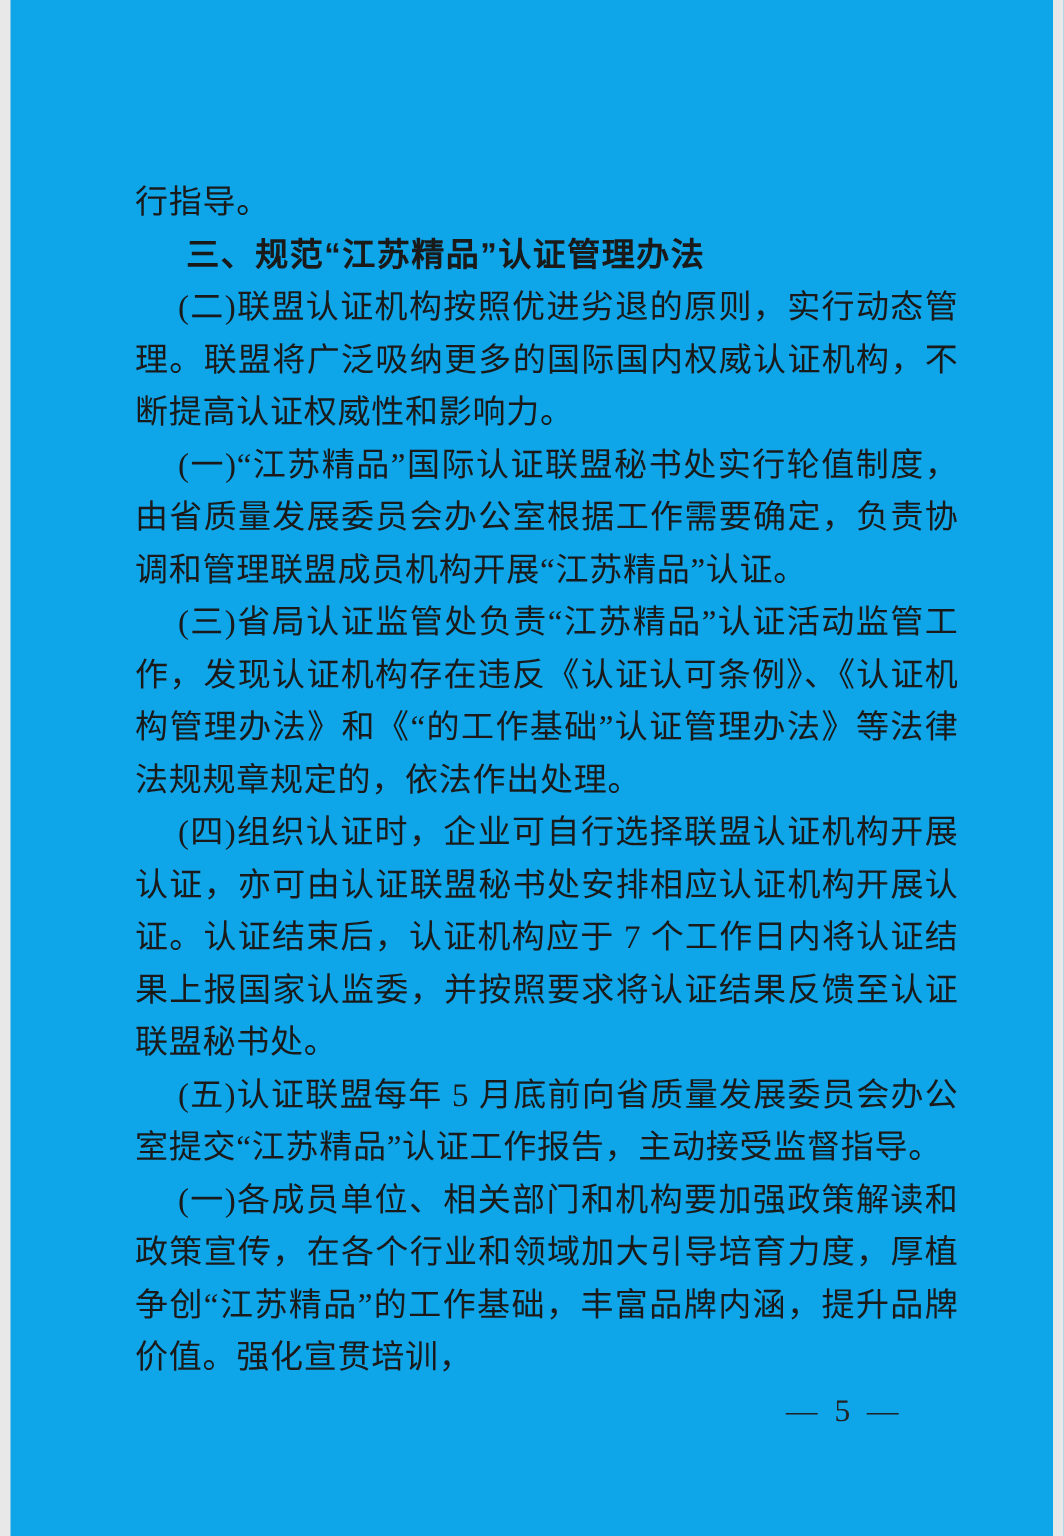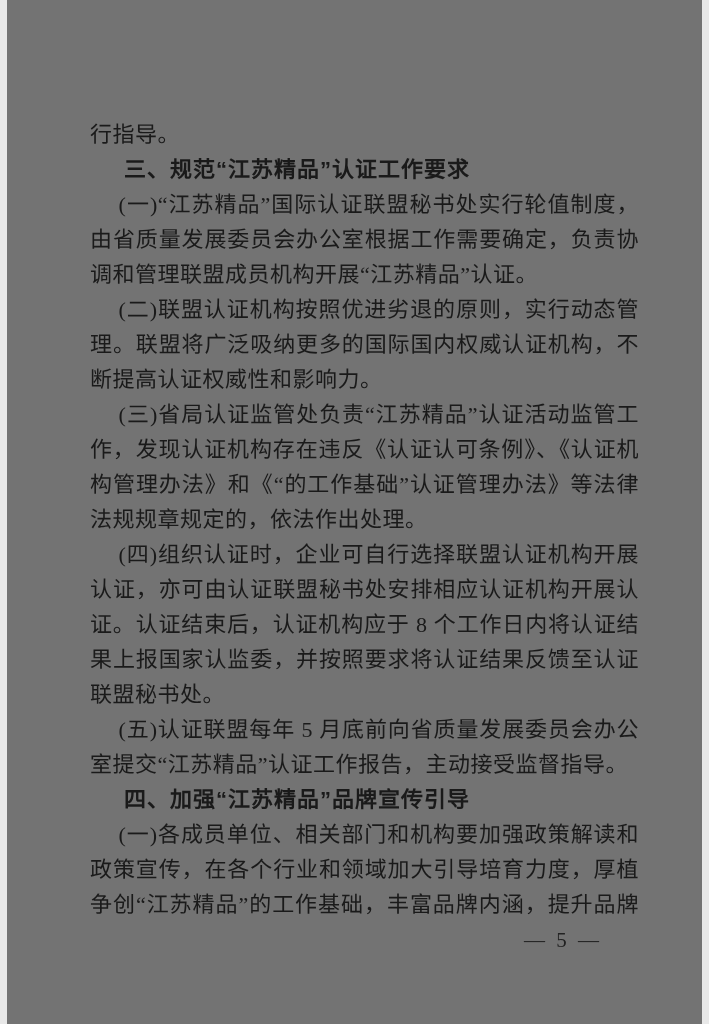--- a/index.html
+++ b/index.html
@@ -5,21 +5,21 @@
   html, body {
     margin: 0;
     padding: 0;
     background: #e8e8e8;
   }
   .page {
     position: relative;
     width: 695px;
     height: 1024px;
     margin: 0 auto;
-    background: #737373;
+    background: #0ea5e9;
     color: #1a1a1a;
     overflow: hidden;
     font-family: "Liberation Serif", "DejaVu Serif", serif;
   }
   .text-area {
     position: absolute;
     left: 83px;
     top: 117px;
     width: 549px;
     height: 806px;            
@@ -58,32 +58,31 @@
   }
 </style>
 </head>
 <body>
 
 <div class="page">
 
   <div class="text-area">
     <p class="para continuation">行指导。</p>
 
-    <p class="heading">三、规范“江苏精品”认证工作要求</p>
+    <p class="heading">三、规范“江苏精品”认证管理办法</p>
+
+    <p class="para">(二)联盟认证机构按照优进劣退的原则，实行动态管理。联盟将广泛吸纳更多的国际国内权威认证机构，不断提高认证权威性和影响力。</p>
 
     <p class="para">(一)“江苏精品”国际认证联盟秘书处实行轮值制度，由省质量发展委员会办公室根据工作需要确定，负责协调和管理联盟成员机构开展“江苏精品”认证。</p>
 
-    <p class="para">(二)联盟认证机构按照优进劣退的原则，实行动态管理。联盟将广泛吸纳更多的国际国内权威认证机构，不断提高认证权威性和影响力。</p>
-
     <p class="para">(三)省局认证监管处负责“江苏精品”认证活动监管工作，发现认证机构存在违反《认证认可条例》、《认证机构管理办法》和《“的工作基础”认证管理办法》等法律法规规章规定的，依法作出处理。</p>
 
-    <p class="para">(四)组织认证时，企业可自行选择联盟认证机构开展认证，亦可由认证联盟秘书处安排相应认证机构开展认证。认证结束后，认证机构应于 8 个工作日内将认证结果上报国家认监委，并按照要求将认证结果反馈至认证联盟秘书处。</p>
+    <p class="para">(四)组织认证时，企业可自行选择联盟认证机构开展认证，亦可由认证联盟秘书处安排相应认证机构开展认证。认证结束后，认证机构应于 7 个工作日内将认证结果上报国家认监委，并按照要求将认证结果反馈至认证联盟秘书处。</p>
 
     <p class="para">(五)认证联盟每年 5 月底前向省质量发展委员会办公室提交“江苏精品”认证工作报告，主动接受监督指导。</p>
 
-    <p class="heading">四、加强“江苏精品”品牌宣传引导</p>
 
     <p class="para">(一)各成员单位、相关部门和机构要加强政策解读和政策宣传，在各个行业和领域加大引导培育力度，厚植争创“江苏精品”的工作基础，丰富品牌内涵，提升品牌价值。强化宣贯培训，</p>
   </div>
 
   <div class="footer">— 5 —</div>
 
 </div>
 
 </body></html>

